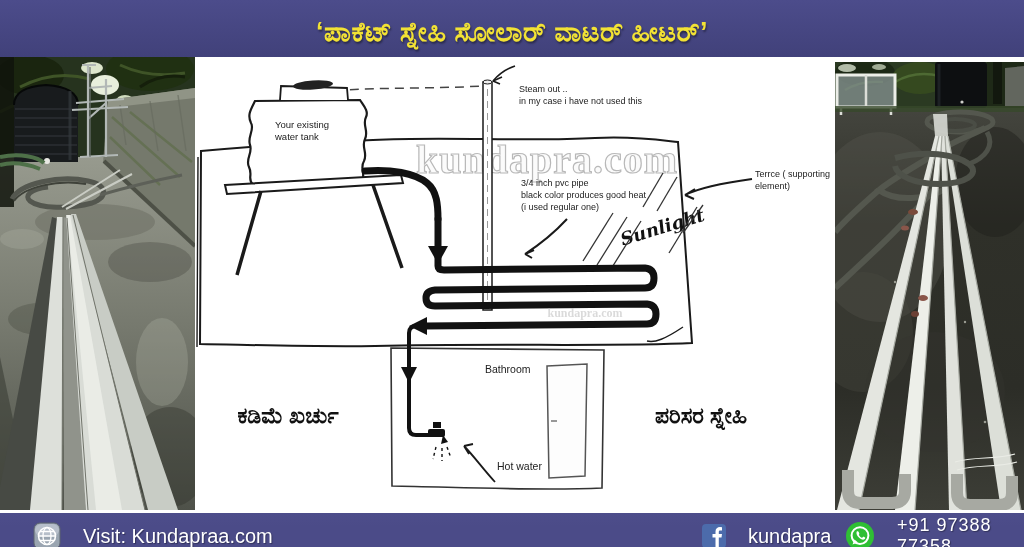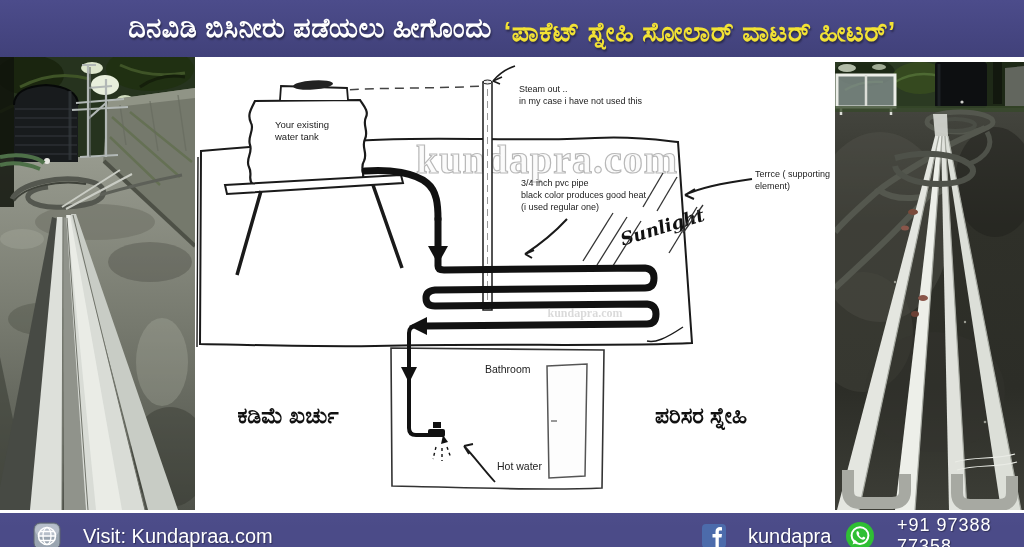--- a/index.html
+++ b/index.html
@@ -39,21 +39,20 @@
   .f-fb{left:702px;font-size:20px;}
   .f-wa{left:845px;font-size:18px;font-weight:normal;letter-spacing:1px;}
   .f-icon{display:flex;align-items:center;}
 </style>
 </head>
 <body>
 
 <div class="stage">
 
   <header class="banner">
-    <span class="t t-white">ದಿನವಿಡಿ ಬಿಸಿನೀರು ಪಡೆಯಲು ಹೀಗೊಂದು</span>
     <span class="t t-yellow">‘ಪಾಕೆಟ್ ಸ್ನೇಹಿ ಸೋಲಾರ್ ವಾಟರ್ ಹೀಟರ್’</span>
   </header>
 
   <main class="content">
 
     <figure class="photo photo-left">
       <svg width="195" height="453" viewBox="0 0 195 453">
         <defs>
           <linearGradient id="lfFloor" x1="0" y1="0" x2="0" y2="1">
             <stop offset="0" stop-color="#989b8f"></stop>

